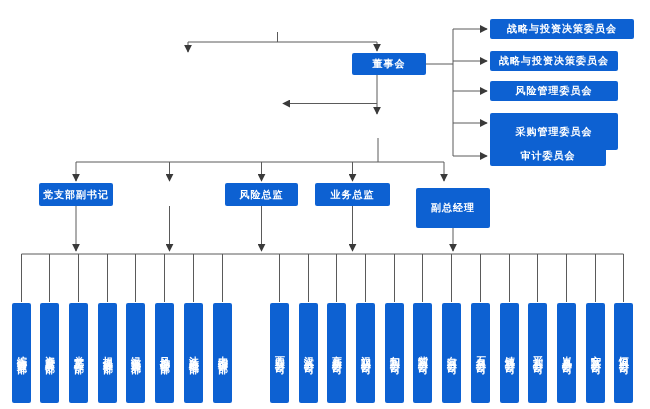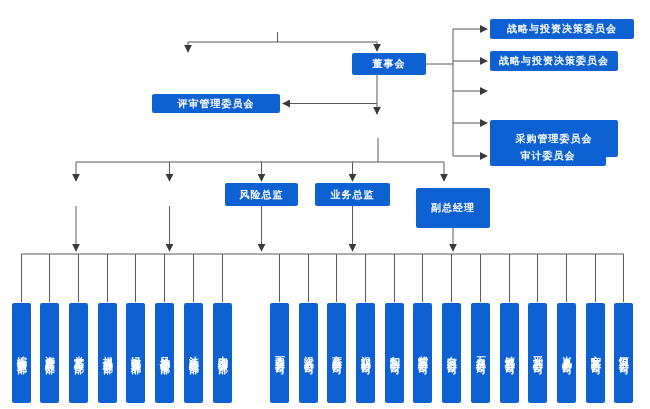--- a/index.html
+++ b/index.html
@@ -71,25 +71,26 @@
     <path class="ln" marker-end="url(#arr)" d="M261.5 206 V251"></path>
     <path class="ln" marker-end="url(#arr)" d="M352.5 206 V251"></path>
     <path class="ln" marker-end="url(#arr)" d="M453 206 V251"></path>
   </svg>
 
 
   <div class="node" style="left:352px;top:53px;width:74px;height:22px">董事会</div>
 
   <div class="node" style="left:490px;top:19px;width:144px;height:20px">战略与投资决策委员会</div>
   <div class="node" style="left:490px;top:51px;width:128px;height:20px">战略与投资决策委员会</div>
-  <div class="node" style="left:490px;top:120px;width:128px;height:37px">采购管理委员会</div>
+  <div class="node" style="left:490px;top:81px;width:128px;height:20px">风险管理委员会</div>
+  <div class="node" style="left:490px;top:113px;width:128px;height:37px">采购管理委员会</div>
   <div class="node" style="left:490px;top:146px;width:116px;height:20px">审计委员会</div>
 
-  <div class="node" style="left:152px;top:94px;width:128px;height:19px">评审管理委员会</div>
 
+  <div class="node" style="left:39px;top:183px;width:74px;height:23px">党支部副书记</div>
   <div class="node" style="left:315px;top:183px;width:75px;height:23px">业务总监</div>
   <div class="node" style="left:225px;top:183px;width:73px;height:23px">风险总监</div>
   <div class="node" style="left:416px;top:188px;width:74px;height:40px">副总经理</div>
 
   <div class="node v" style="left:12px;top:303px;width:19px;height:100px">综合管理部</div>
   <div class="node v" style="left:40px;top:303px;width:19px;height:100px">资产财务部</div>
   <div class="node v" style="left:69px;top:303px;width:19px;height:100px">党群工作部</div>
   <div class="node v" style="left:98px;top:303px;width:19px;height:100px">担保业务部</div>
   <div class="node v" style="left:126px;top:303px;width:19px;height:100px">绿色发展部</div>
   <div class="node v" style="left:155px;top:303px;width:19px;height:100px">风控评审部</div>

